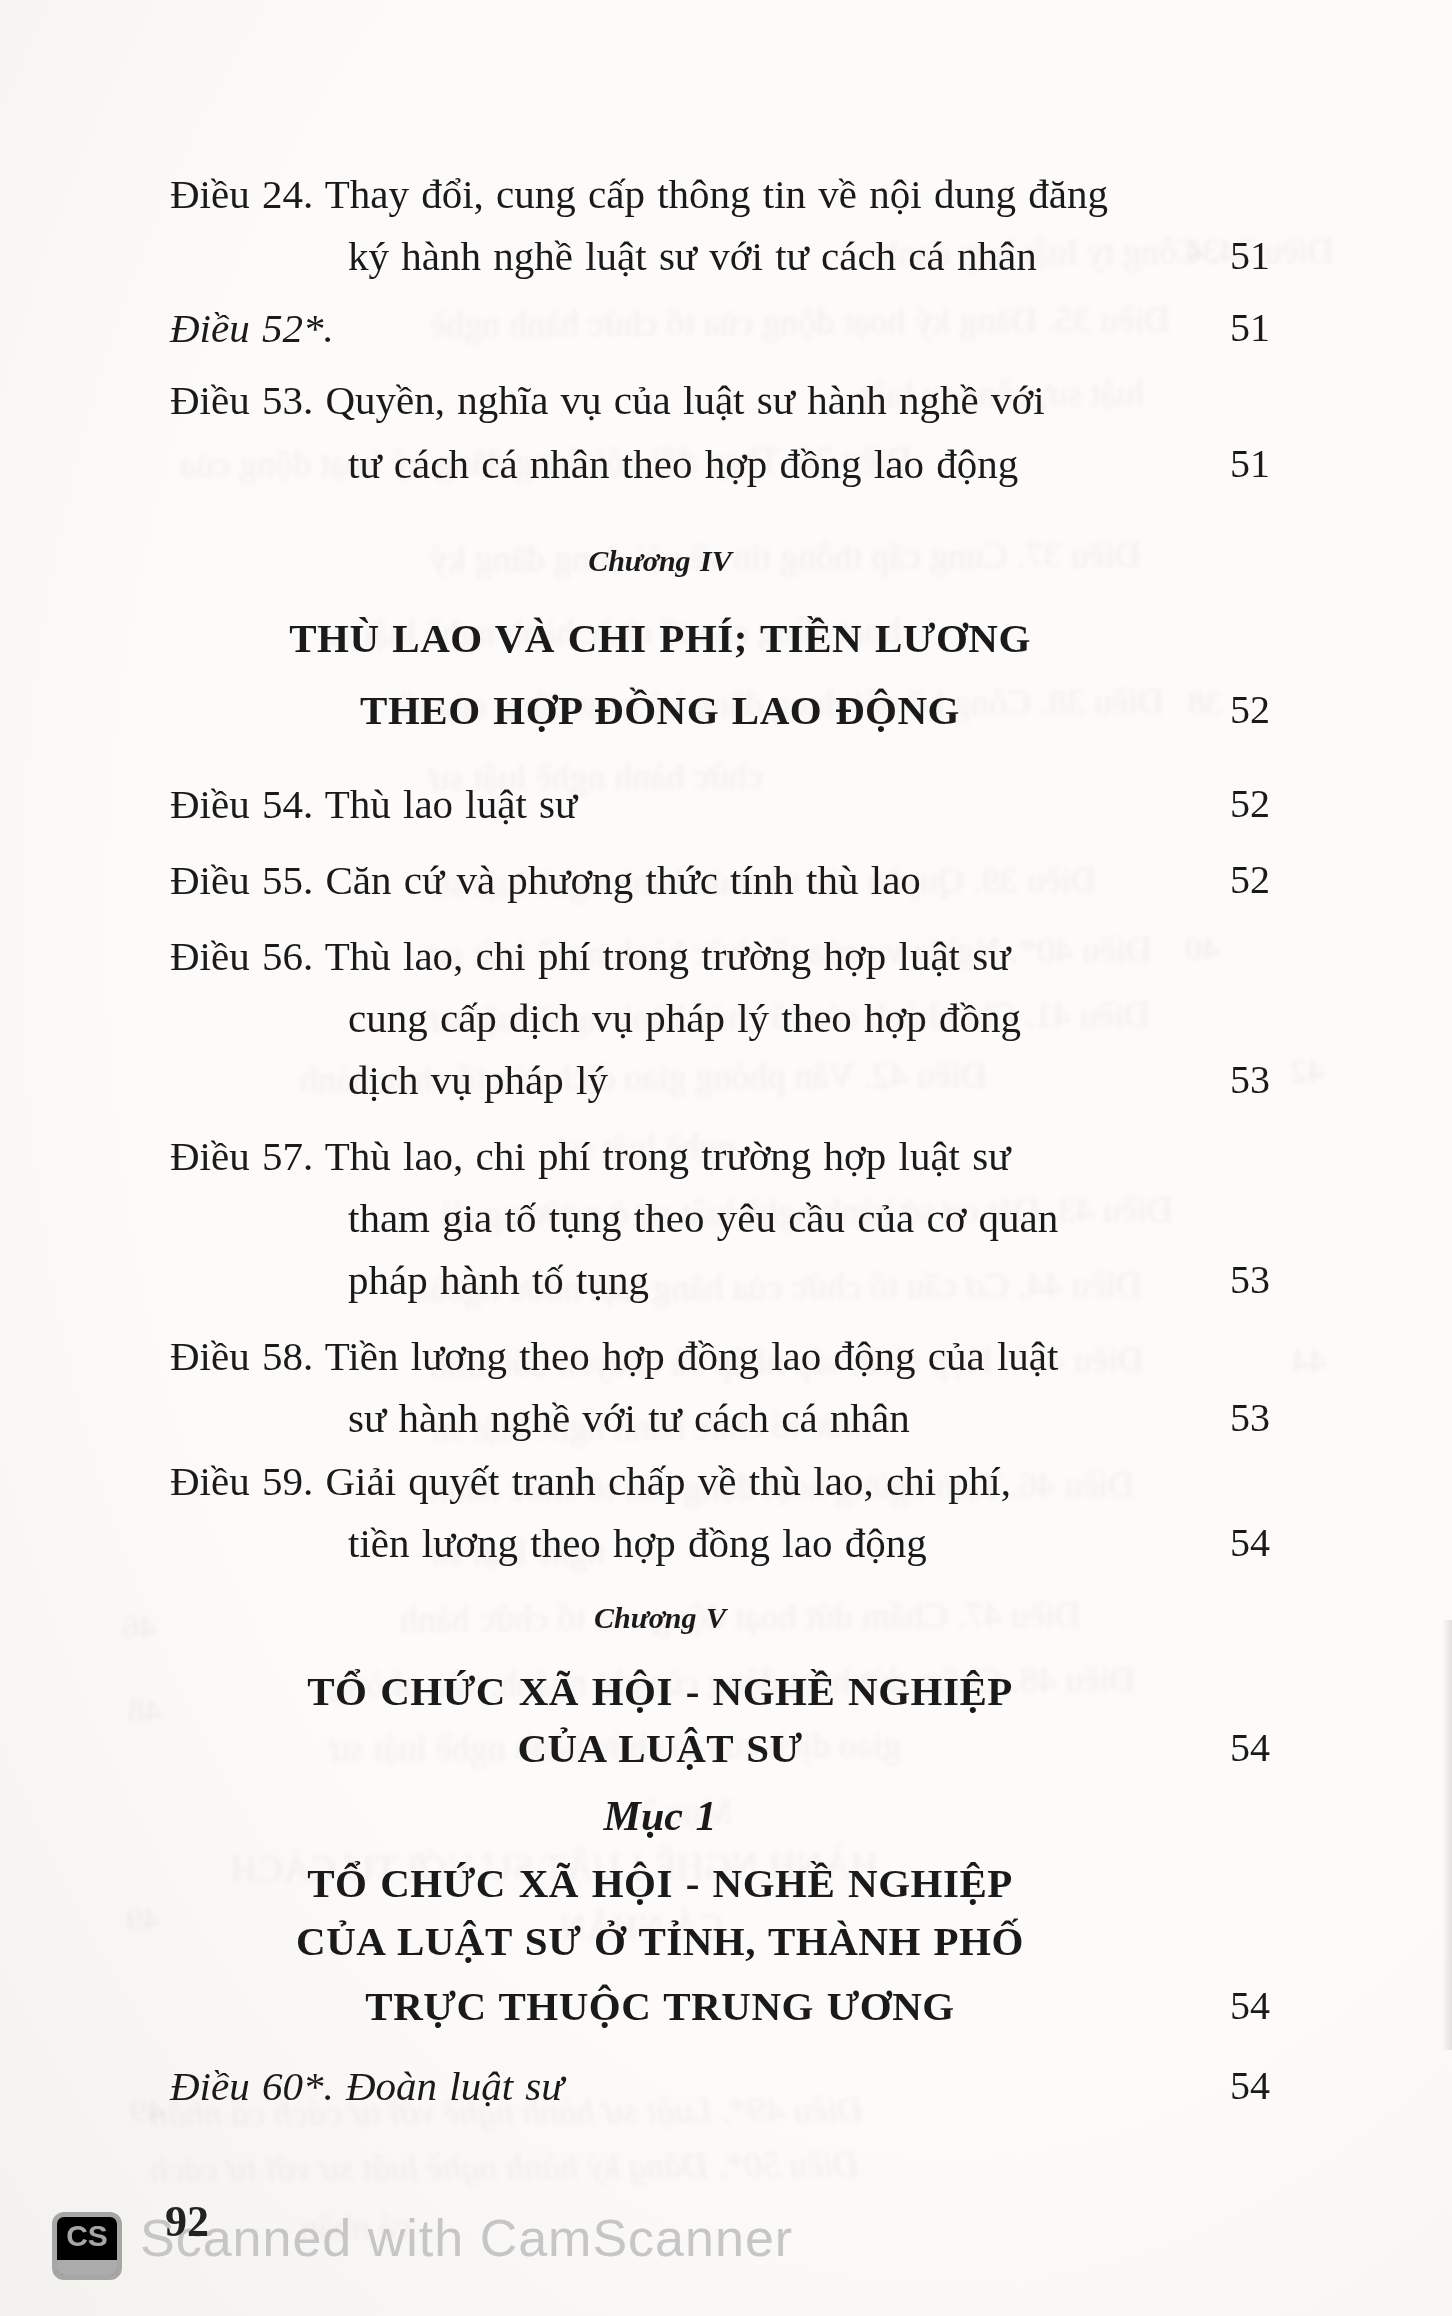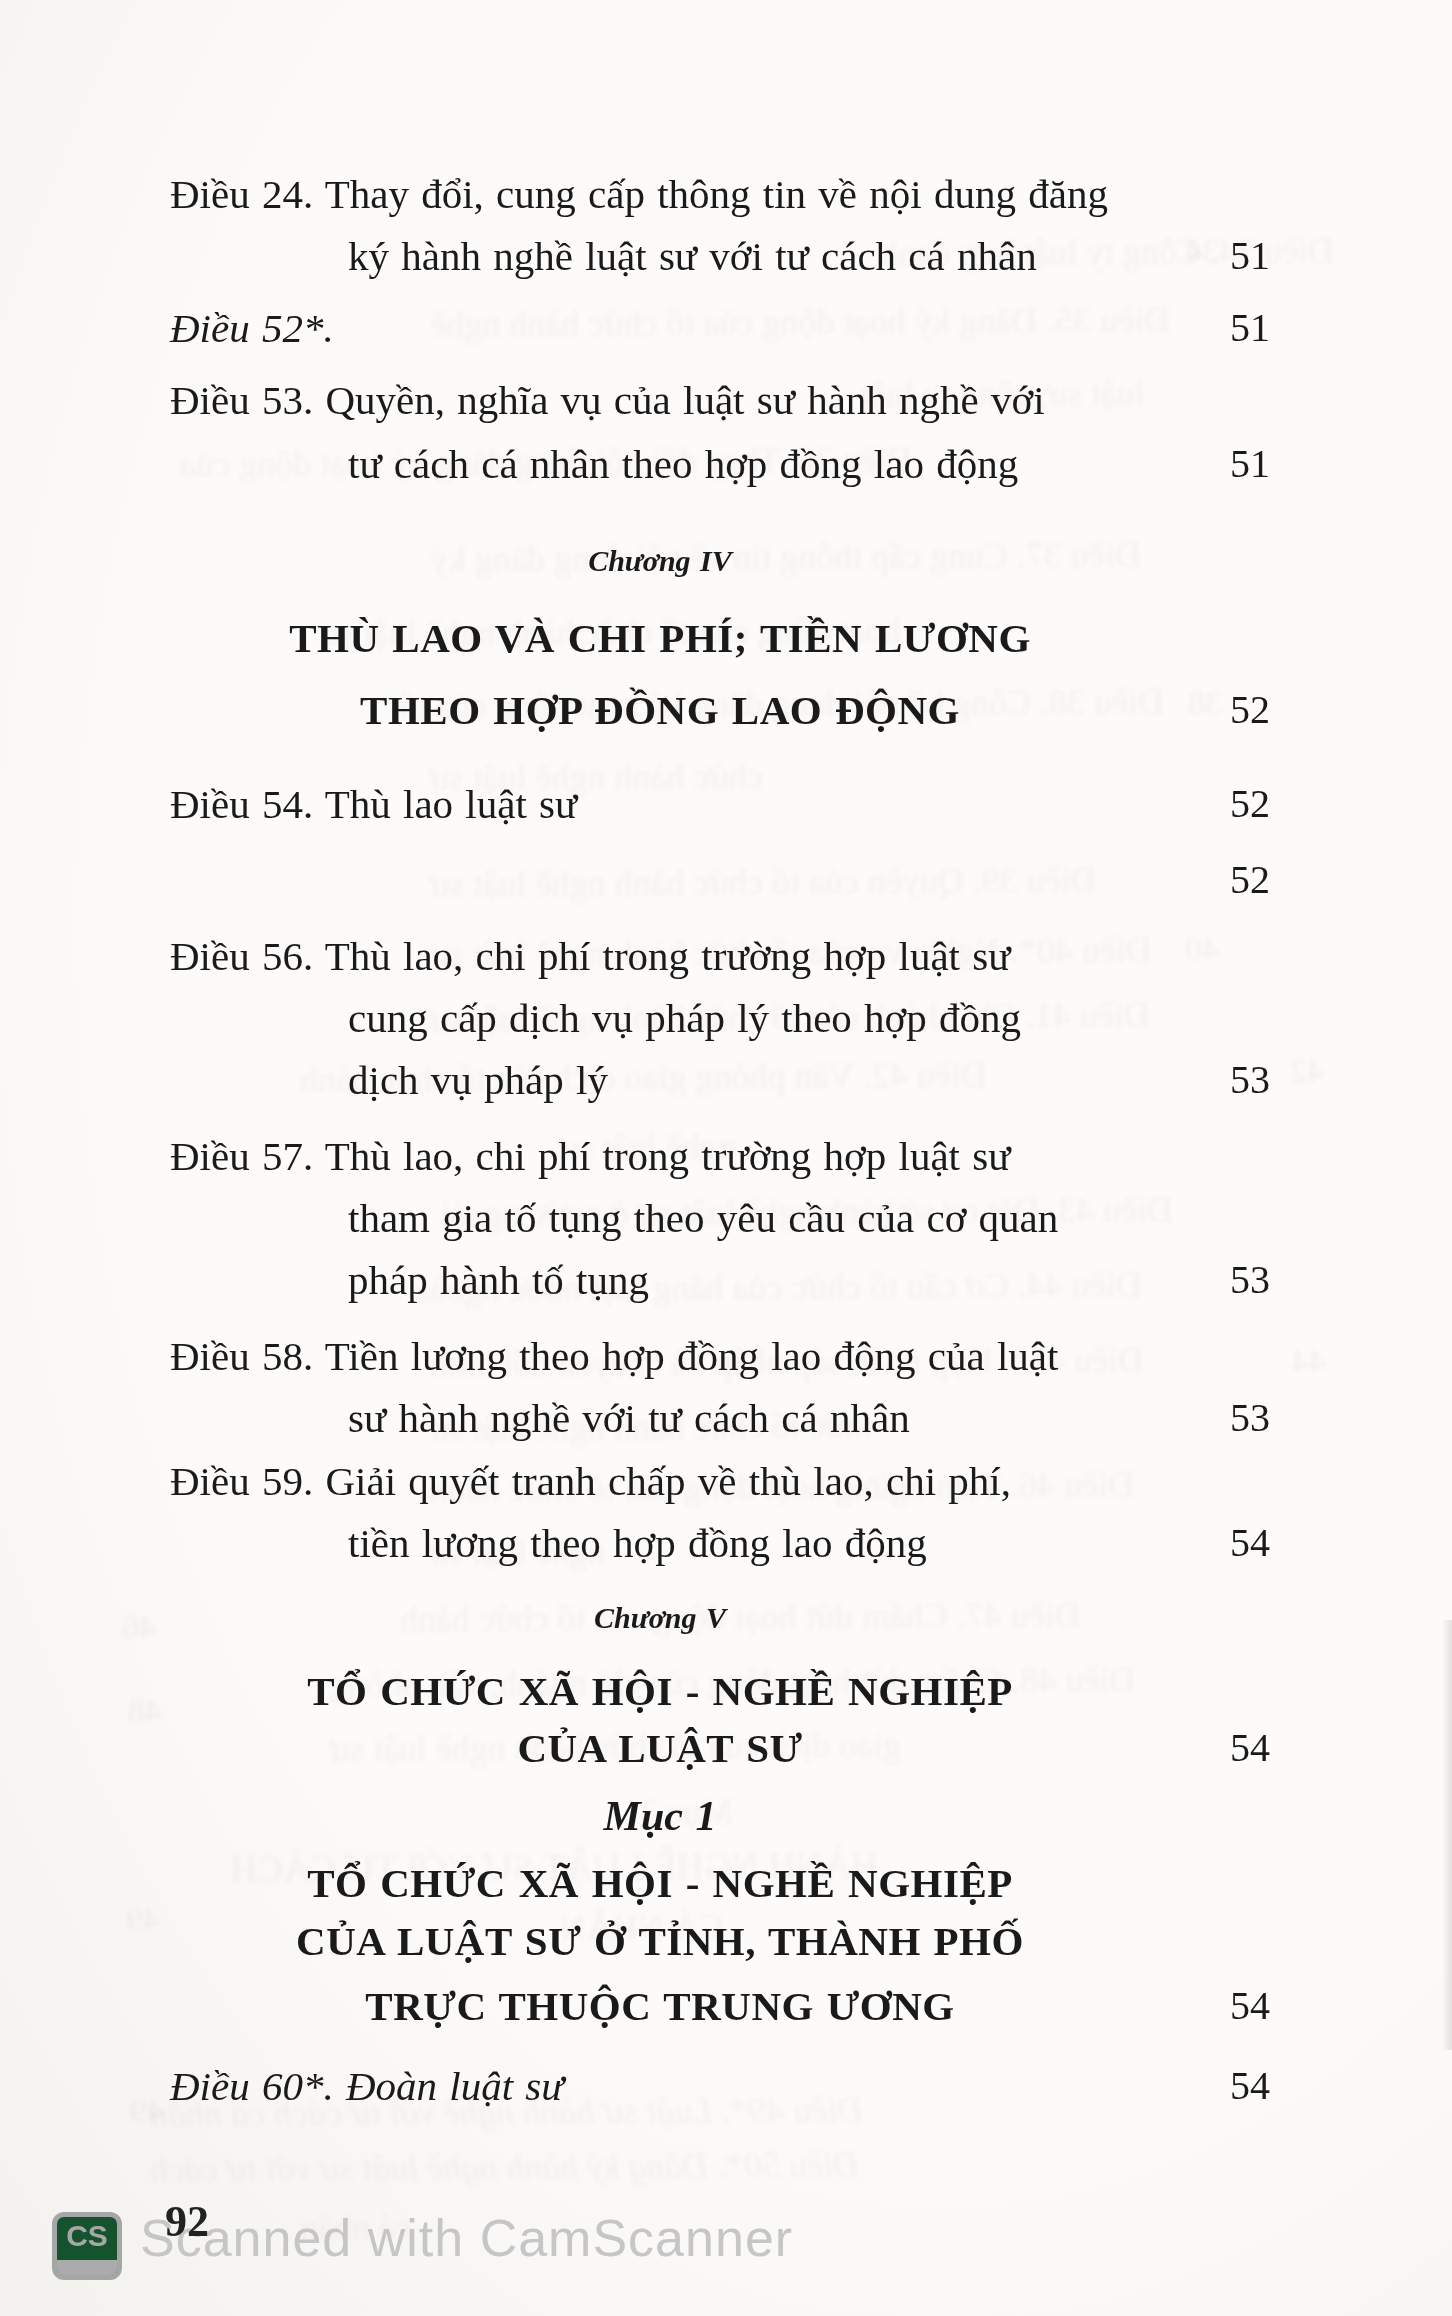--- a/index.html
+++ b/index.html
@@ -31,21 +31,21 @@
   .gn{position:absolute;white-space:nowrap;transform:scaleX(-1);
      filter:blur(2px);opacity:.15;color:#b2a29e;font-size:34px;}
   .edge{position:absolute;right:0;top:1620px;width:10px;height:430px;
      background:linear-gradient(to left,#e3e1de,rgba(227,225,222,0));}
   
   .book-num{position:absolute;left:165px;top:2196px;font-size:44px;font-weight:bold;
      color:#222;z-index:3;}
   .wm-text{position:absolute;left:140px;top:2208px;font-size:52px;color:#c6c6c6;
      font-family:"Liberation Sans","DejaVu Sans",sans-serif;letter-spacing:1px;z-index:2;}
   .cs-logo{position:absolute;left:52px;top:2212px;width:70px;height:68px;
-     border:5px solid #a6a6a6;border-radius:12px;background:#14532d;box-sizing:border-box;z-index:2;}
+     border:5px solid #a6a6a6;border-radius:12px;background:#000000;box-sizing:border-box;z-index:2;}
   .cs-logo .cs-txt{position:absolute;top:2px;left:0;right:0;text-align:center;
      font-family:"Liberation Sans","DejaVu Sans",sans-serif;font-weight:bold;
      font-size:30px;color:#a6a6a6;}
   .cs-logo .cs-band{position:absolute;bottom:0;left:0;right:0;height:15px;
      background:#ababab;border-radius:0 0 6px 6px;}
 </style>
 </head>
 <body>
 
 <div class="g" style="top:230px;left:880px">Điều 34. Công ty luật hợp danh</div>
@@ -98,21 +98,21 @@
   </div>
 <div class="row ctr title" style="top:609px">
     <span class="txt">THÙ LAO VÀ CHI PHÍ; TIỀN LƯƠNG</span>
   </div>
 <div class="row ctr title" style="top:681px">
     <span class="txt">THEO HỢP ĐỒNG LAO ĐỘNG</span>
     <span class="pg">52</span>
   </div>
 
 <div class="row lbl" style="top:775px"><span class="txt">Điều 54. Thù lao luật sư</span><span class="pg">52</span></div>
-<div class="row lbl" style="top:851px"><span class="pg">52</span></div>
+<div class="row lbl" style="top:851px"><span class="txt">Điều 55. Căn cứ và phương thức tính thù lao</span><span class="pg">52</span></div>
 <div class="row lbl" style="top:927px"><span class="txt">Điều 56. Thù lao, chi phí trong trường hợp luật sư</span></div>
 <div class="row cont" style="top:989px"><span class="txt">cung cấp dịch vụ pháp lý theo hợp đồng</span></div>
 <div class="row cont" style="top:1051px"><span class="txt">dịch vụ pháp lý</span><span class="pg">53</span></div>
 <div class="row lbl" style="top:1127px"><span class="txt">Điều 57. Thù lao, chi phí trong trường hợp luật sư</span></div>
 <div class="row cont" style="top:1189px"><span class="txt">tham gia tố tụng theo yêu cầu của cơ quan</span></div>
 <div class="row cont" style="top:1251px"><span class="txt">pháp hành tố tụng</span><span class="pg">53</span></div>
 <div class="row lbl" style="top:1327px"><span class="txt">Điều 58. Tiền lương theo hợp đồng lao động của luật</span></div>
 <div class="row cont" style="top:1389px"><span class="txt">sư hành nghề với tư cách cá nhân</span><span class="pg">53</span></div>
 <div class="row lbl" style="top:1452px"><span class="txt">Điều 59. Giải quyết tranh chấp về thù lao, chi phí,</span></div>
 <div class="row cont" style="top:1514px"><span class="txt">tiền lương theo hợp đồng lao động</span><span class="pg">54</span></div>

